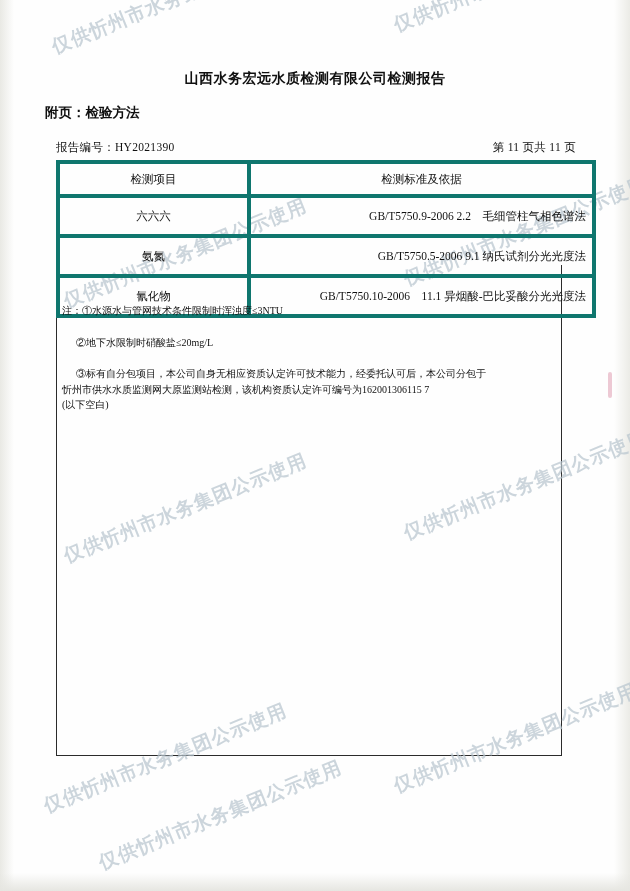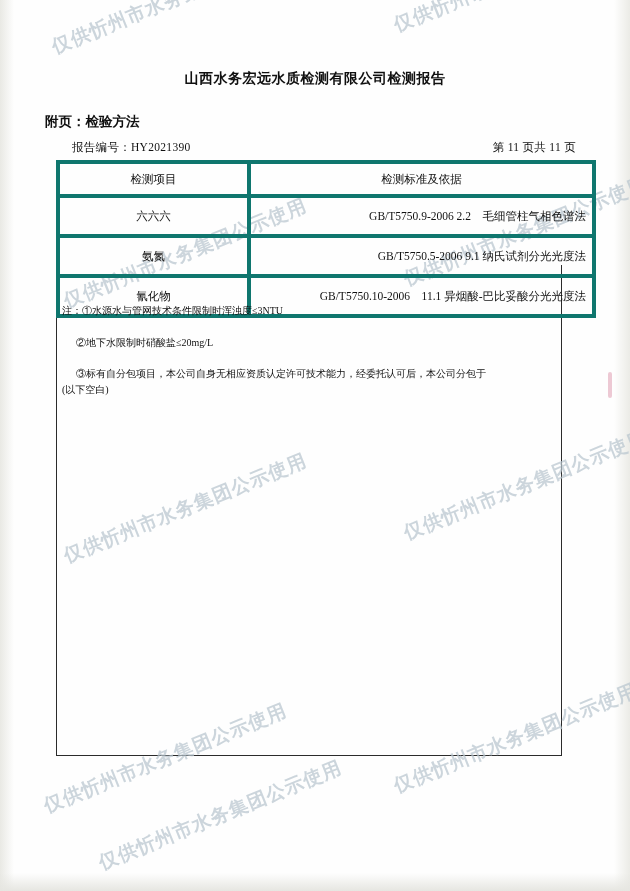--- a/index.html
+++ b/index.html
@@ -77,33 +77,32 @@
     letter-spacing: 0.5px;
     font-family: "Liberation Serif", "DejaVu Serif", serif;
   }
   .subtitle {
     position: absolute;
     top: 104px;
     left: 45px;
     font-size: 13.5px;
     font-weight: bold;
     color: #101010;
-    margin-top: 9px;
   }
   .meta-row {
     position: absolute;
     top: 140px;
     left: 56px;
     width: 520px;
     display: flex;
     justify-content: space-between;
     font-size: 11.5px;
     color: #111;
   }
-  .meta-left { letter-spacing: 0.3px; margin-left: 16px; }
+  .meta-left { letter-spacing: 0.3px; }
   .meta-right { letter-spacing: 0.3px; }
 
   table.report {
     position: absolute;
     top: 160px;
     left: 56px;
     width: 504px;
     border-collapse: collapse;
     table-layout: fixed;
   }
@@ -214,17 +213,18 @@
           <td class="col-item">氰化物</td>
           <td class="col-std">GB/T5750.10-2006　11.1 异烟酸-巴比妥酸分光光度法</td>
         </tr>
       </tbody>
     </table>
 
     <div class="notes">
       <div class="ln">注：①水源水与管网技术条件限制时浑浊度≤3NTU</div>
       <div class="ln indent">②地下水限制时硝酸盐≤20mg/L</div>
       <div class="ln indent wrap">③标有自分包项目，本公司自身无相应资质认定许可技术能力，经委托认可后，本公司分包于</div>
+      <div class="ln wrap">忻州市供水水质监测网大原监测站检测，该机构资质认定许可编号为162001306115 7</div>
       <div class="ln">(以下空白)</div>
     </div>
 
   </div>
 </div>
 
 </body></html>

